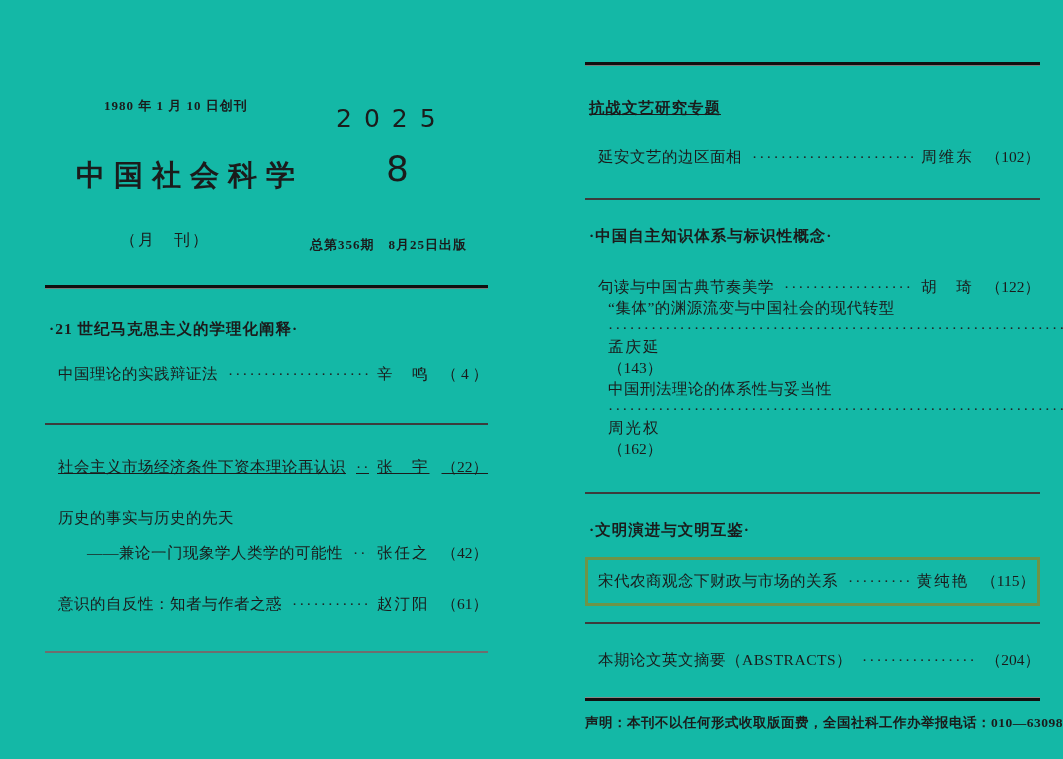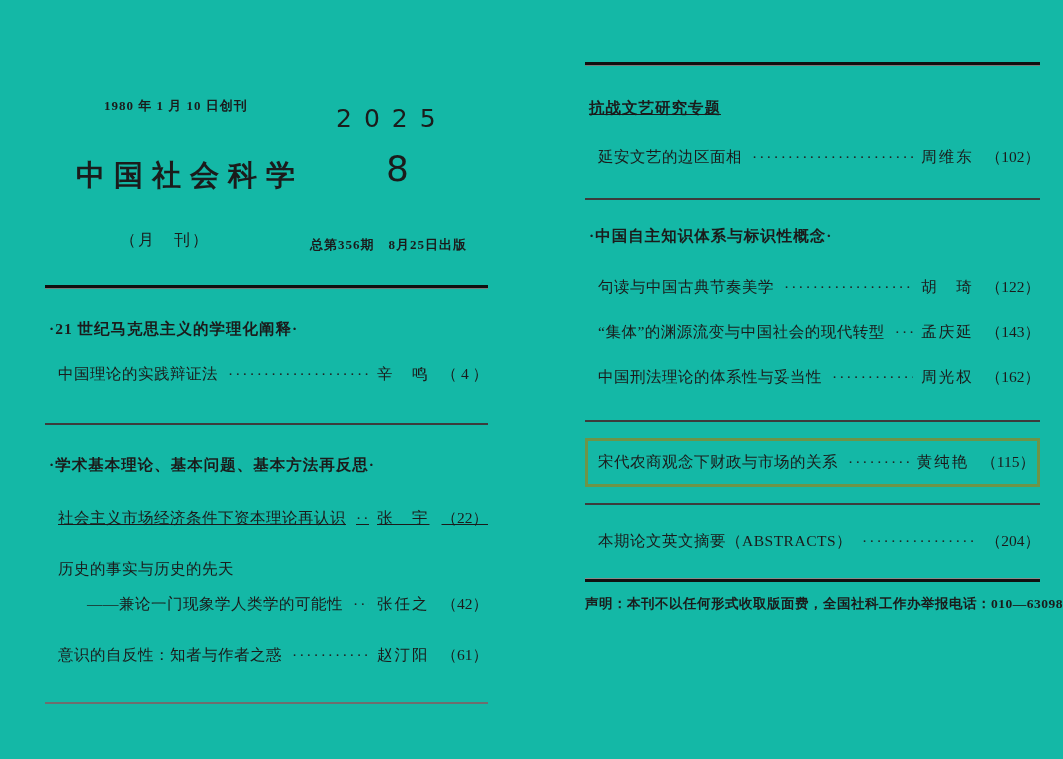--- a/index.html
+++ b/index.html
@@ -35,21 +35,21 @@
   .row .t{white-space:nowrap;}
   .row .lead{flex:1 1 auto;overflow:hidden;white-space:nowrap;margin:0 8px 0 10px;letter-spacing:2px;color:#222;}
   .row .a{white-space:nowrap;margin-right:12px;letter-spacing:2px;}
   .row .p{white-space:nowrap;letter-spacing:0;}
   .row.pre{padding-left:13px;}
   .row.indent{padding-left:42px;}
   .hl-box{border:3px solid #6d9448;box-sizing:border-box;padding:11px 2px 11px 0;width:100%;font-family:Liberation Serif, serif;}
   .hl-box .row{padding-left:10px;}
   
   .mt7{margin-top:7px;} .mt14{margin-top:14px;}
-  .mt16{margin-top:16px;} .mt24{margin-top:24px;} .mt26{margin-top:26px;}
+  .mt16{margin-top:16px;} .mt24{flex-direction:column;} .mt26{margin-top:26px;}
   .mt28{margin-top:28px;} .mt30{margin-top:30px;} .mt32{margin-top:32px;text-decoration:underline;}
   .mt34{margin-top:24px;} .mt36{margin-top:36px;} .mt38{margin-top:38px;}
   #notice{font-size:13.5px;font-weight:bold;margin-top:13px;letter-spacing:0.5px;white-space:nowrap;}
 </style>
 </head>
 <body>
 
 <div id="page">
 
   <div class="abs" id="founded">1980 年 1 月 10 日创刊</div>
@@ -65,21 +65,20 @@
     <div class="sec-heading mt30">·21 世纪马克思主义的学理化阐释·</div>
     <div class="row mt34">
       <span class="t">中国理论的实践辩证法</span>
       <span class="lead">·········································································································································</span>
       <span class="a">辛　鸣</span>
       <span class="p">（ 4 ）</span>
     </div>
 
     <div class="rule rule-single mt38"></div>
 
-    <div class="sec-heading mt30">·学术基本理论、基本问题、基本方法再反思·</div>
     <div class="row mt32">
       <span class="t">社会主义市场经济条件下资本理论再认识</span>
       <span class="lead">·········································································································································</span>
       <span class="a">张　宇</span>
       <span class="p">（22）</span>
     </div>
     <div class="row pre mt30">
       <span class="t">历史的事实与历史的先天</span>
     </div>
     <div class="row indent mt14">
@@ -126,20 +125,21 @@
     </div>
     <div class="row mt24">
       <span class="t">中国刑法理论的体系性与妥当性</span>
       <span class="lead">·········································································································································</span>
       <span class="a">周光权</span>
       <span class="p">（162）</span>
     </div>
 
     <div class="rule rule-single mt32"></div>
 
+    <div class="sec-heading mt26">·文明演进与文明互鉴·</div>
     <div class="hl-box mt16">
       <div class="row">
         <span class="t">宋代农商观念下财政与市场的关系</span>
         <span class="lead">·········································································································································</span>
         <span class="a">黄纯艳</span>
         <span class="p">（115）</span>
       </div>
     </div>
 
     <div class="rule rule-single mt16"></div>

